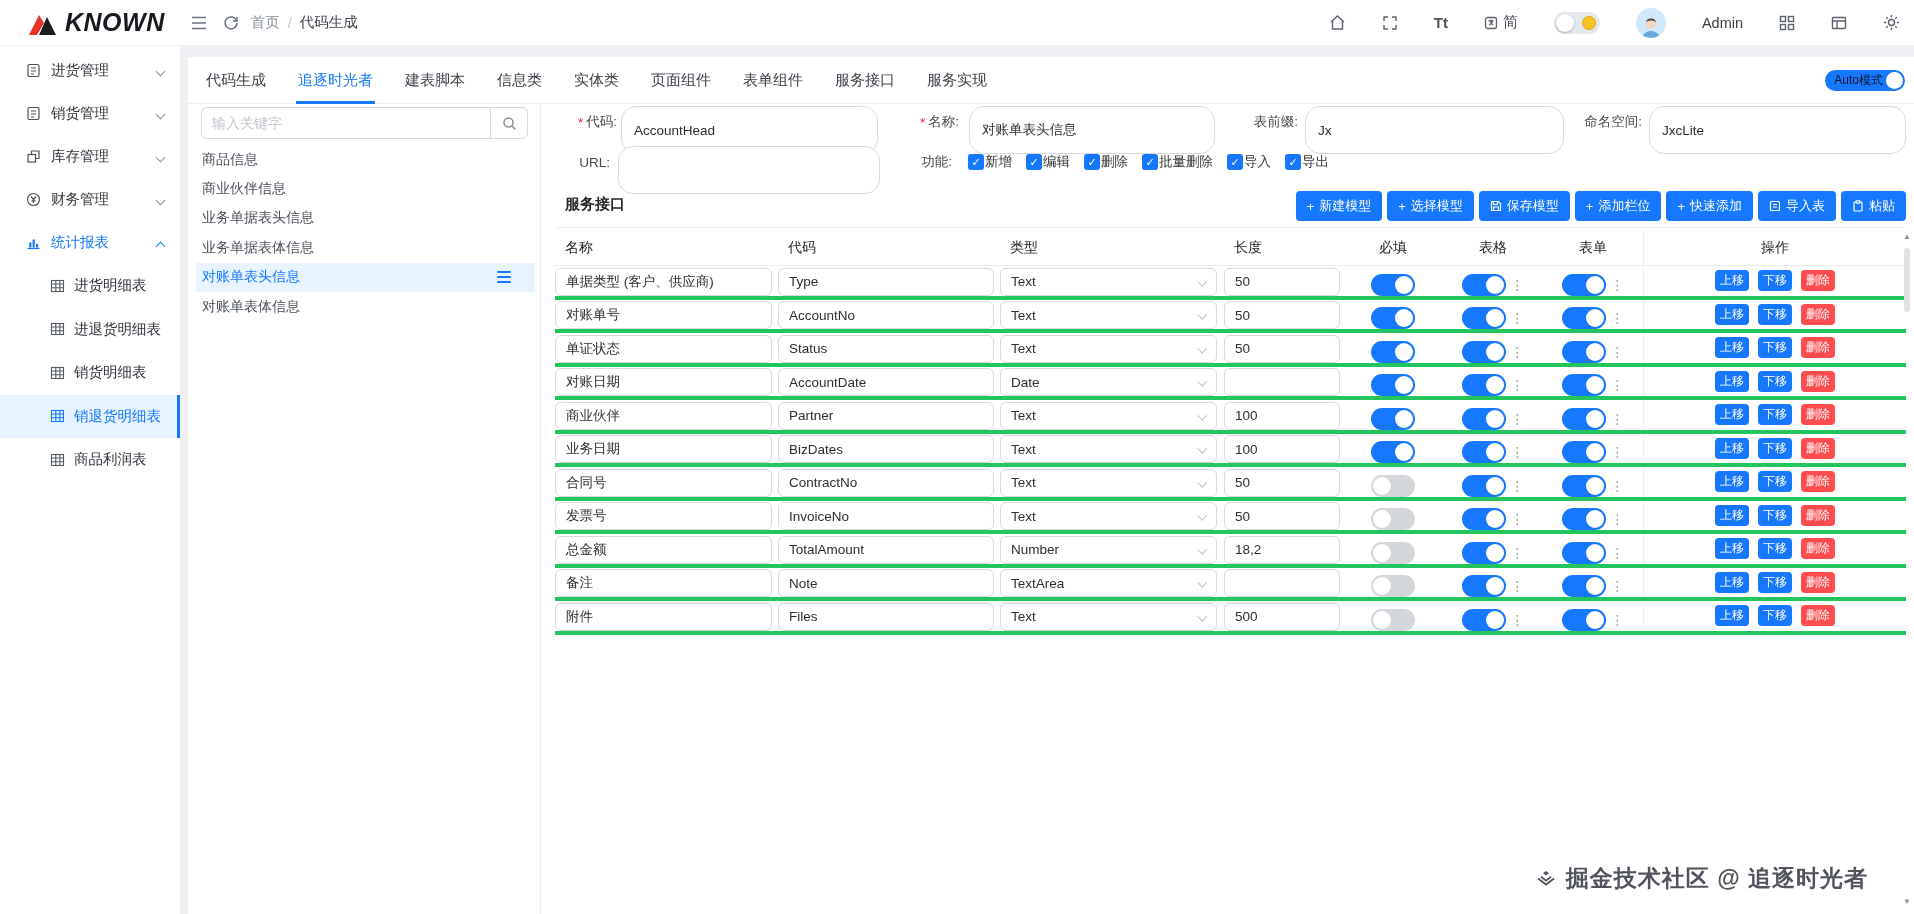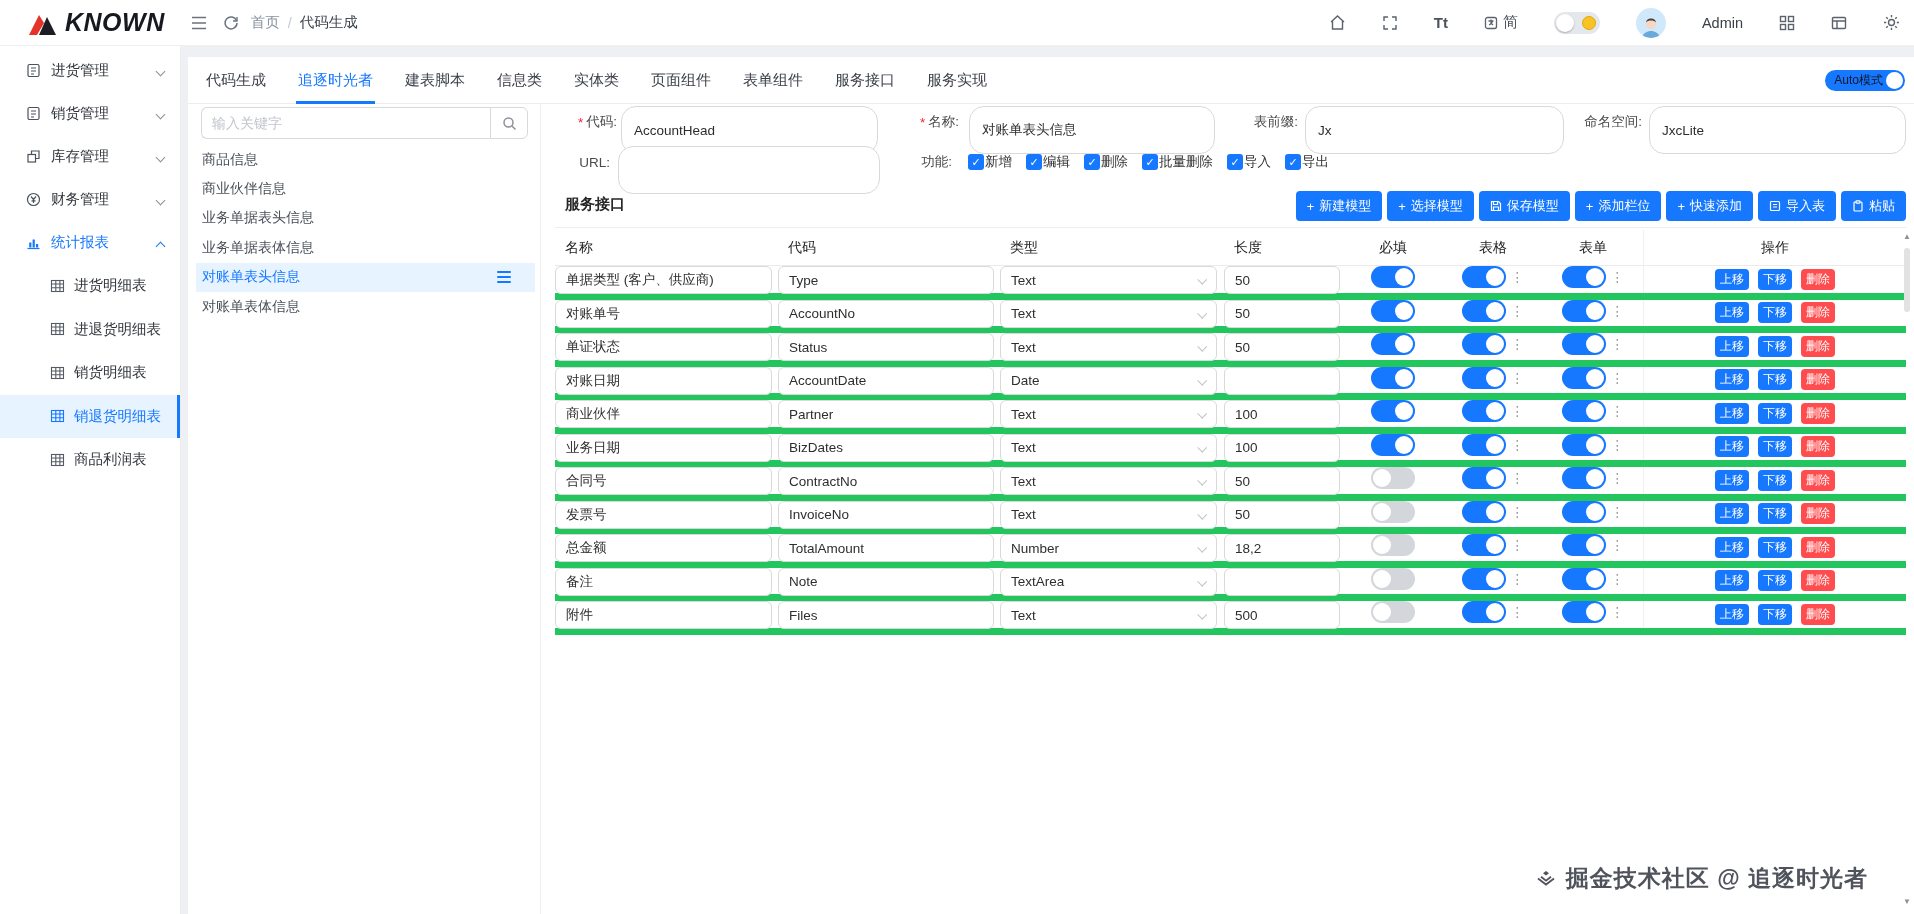--- a/index.html
+++ b/index.html
@@ -86,21 +86,21 @@
 
   .sec-head{position:absolute;left:0;right:8px;top:80px;height:44px;border-bottom:1px solid #efefef}
   .sec-title{position:absolute;left:10px;top:11px;font-size:15px;font-weight:700;color:#262626}
   .sec-btns{position:absolute;right:0;top:7px;display:flex;gap:5px}
   .pbtn{height:30px;background:#1677ff;color:#fff;border:none;border-radius:4px;font-size:13px;padding:0 11px;display:flex;align-items:center;gap:5px;cursor:pointer;font-family:inherit}
   .pbtn .bic{font-size:13px;line-height:1;display:flex;align-items:center}
 
   
   .thead{position:absolute;left:0;right:8px;top:126px;height:36px;border-bottom:1px solid #ebebeb;display:flex;align-items:center;font-size:14px;font-weight:400;color:#1f1f1f}
   .tbody{position:absolute;left:0;right:8px;top:162px}
-  .trow{height:33.5px;display:flex;align-items:flex-start;border-bottom:7px solid #22c55e}
+  .trow{height:33.5px;display:flex;align-items:flex-end;border-bottom:4px solid #22c55e}
   .c1{width:217px}.c2{width:216px;margin-left:6px}.c3{width:217px;margin-left:6px}.c4{width:116px;margin-left:7px}
   .c5{width:100px;margin-left:3px;display:flex;align-items:center;justify-content:center}
   .c6,.c7{width:100px;display:flex;align-items:center;justify-content:center}
   .c8{flex:1;display:flex;align-items:center;justify-content:center;gap:9px;align-self:stretch;border-left:1px solid #f0f0f0}
   .thead .hc{padding-left:10px}
   .thead .c5,.thead .c6,.thead .c7{padding-left:0;justify-content:center}
   .fake{height:28px;border:1px solid #d9d9d9;border-radius:6px;background:#fff;display:flex;align-items:center;padding:0 10px;font-size:13.5px;color:#2e2e2e;width:100%;position:relative;cursor:text;overflow:hidden;white-space:nowrap}
   .sel .schev{position:absolute;right:11px;top:10px;width:7px;height:7px;border-right:1.4px solid #c3c3c3;border-bottom:1.4px solid #c3c3c3;transform:rotate(45deg) translateY(-1px)}
   .switch{width:44px;height:22px;border-radius:11px;position:relative;cursor:pointer;flex:none}
   .switch::after{content:"";position:absolute;top:2px;width:18px;height:18px;border-radius:50%;background:#fff}

